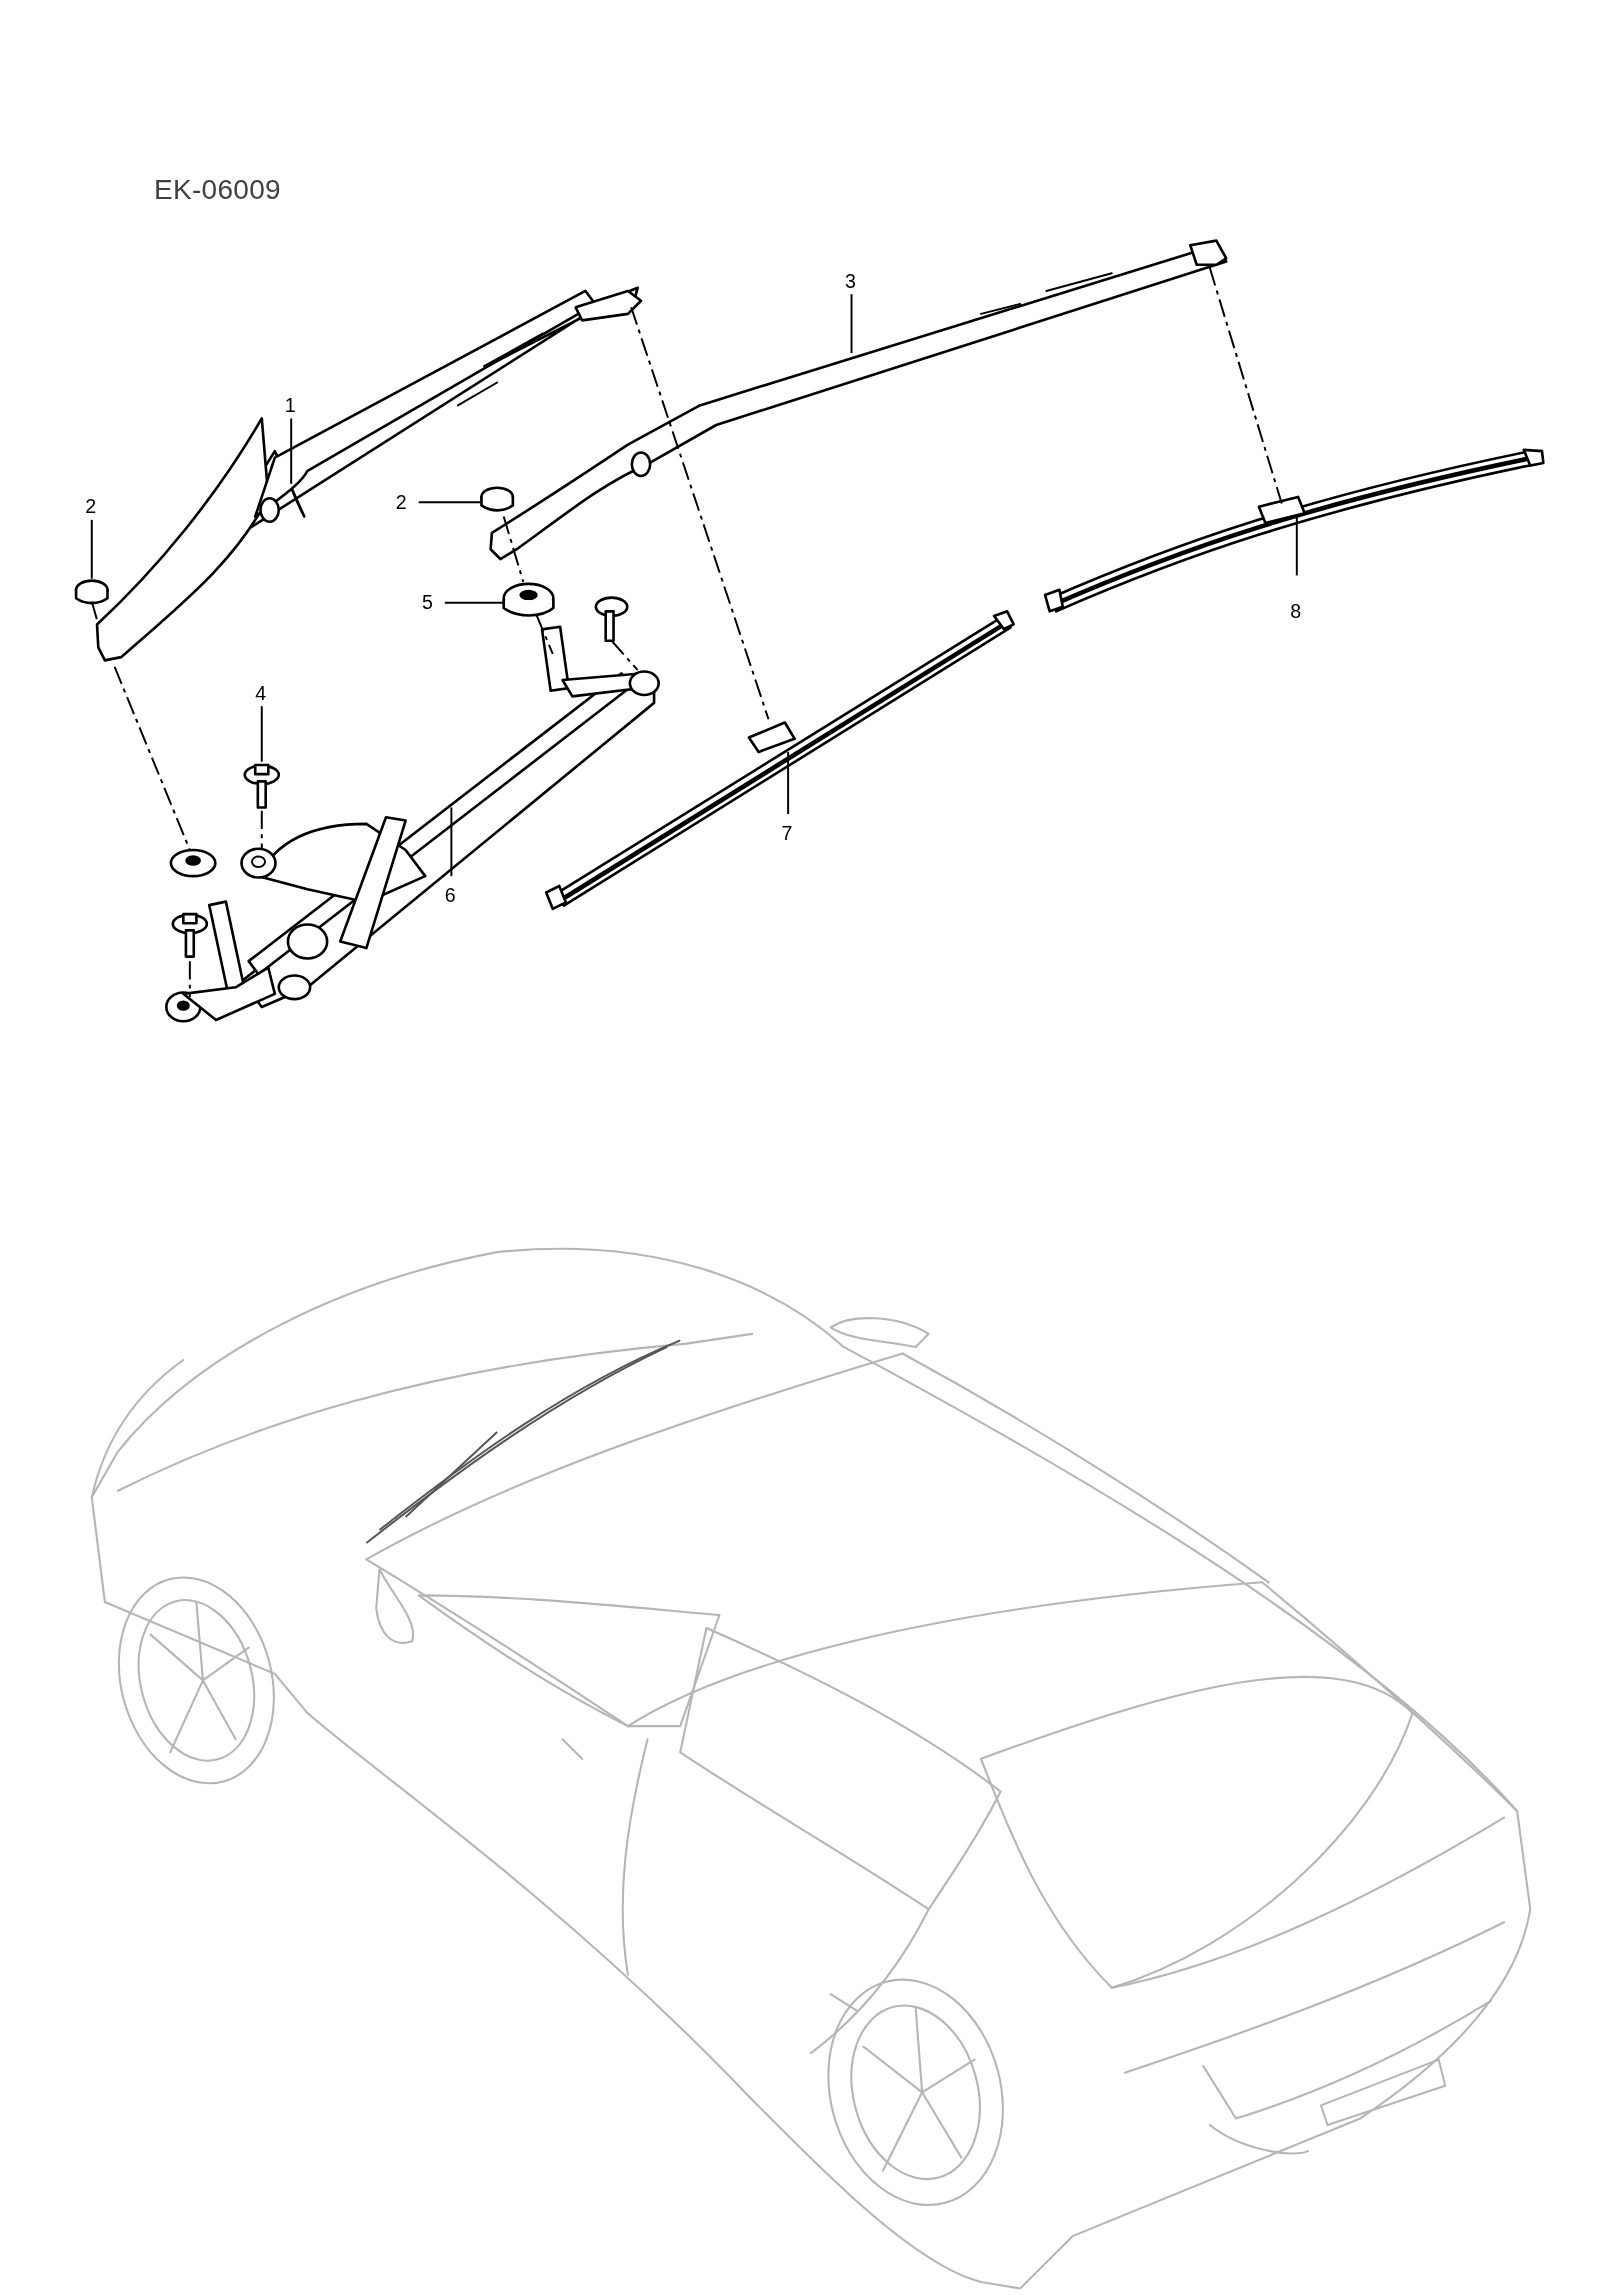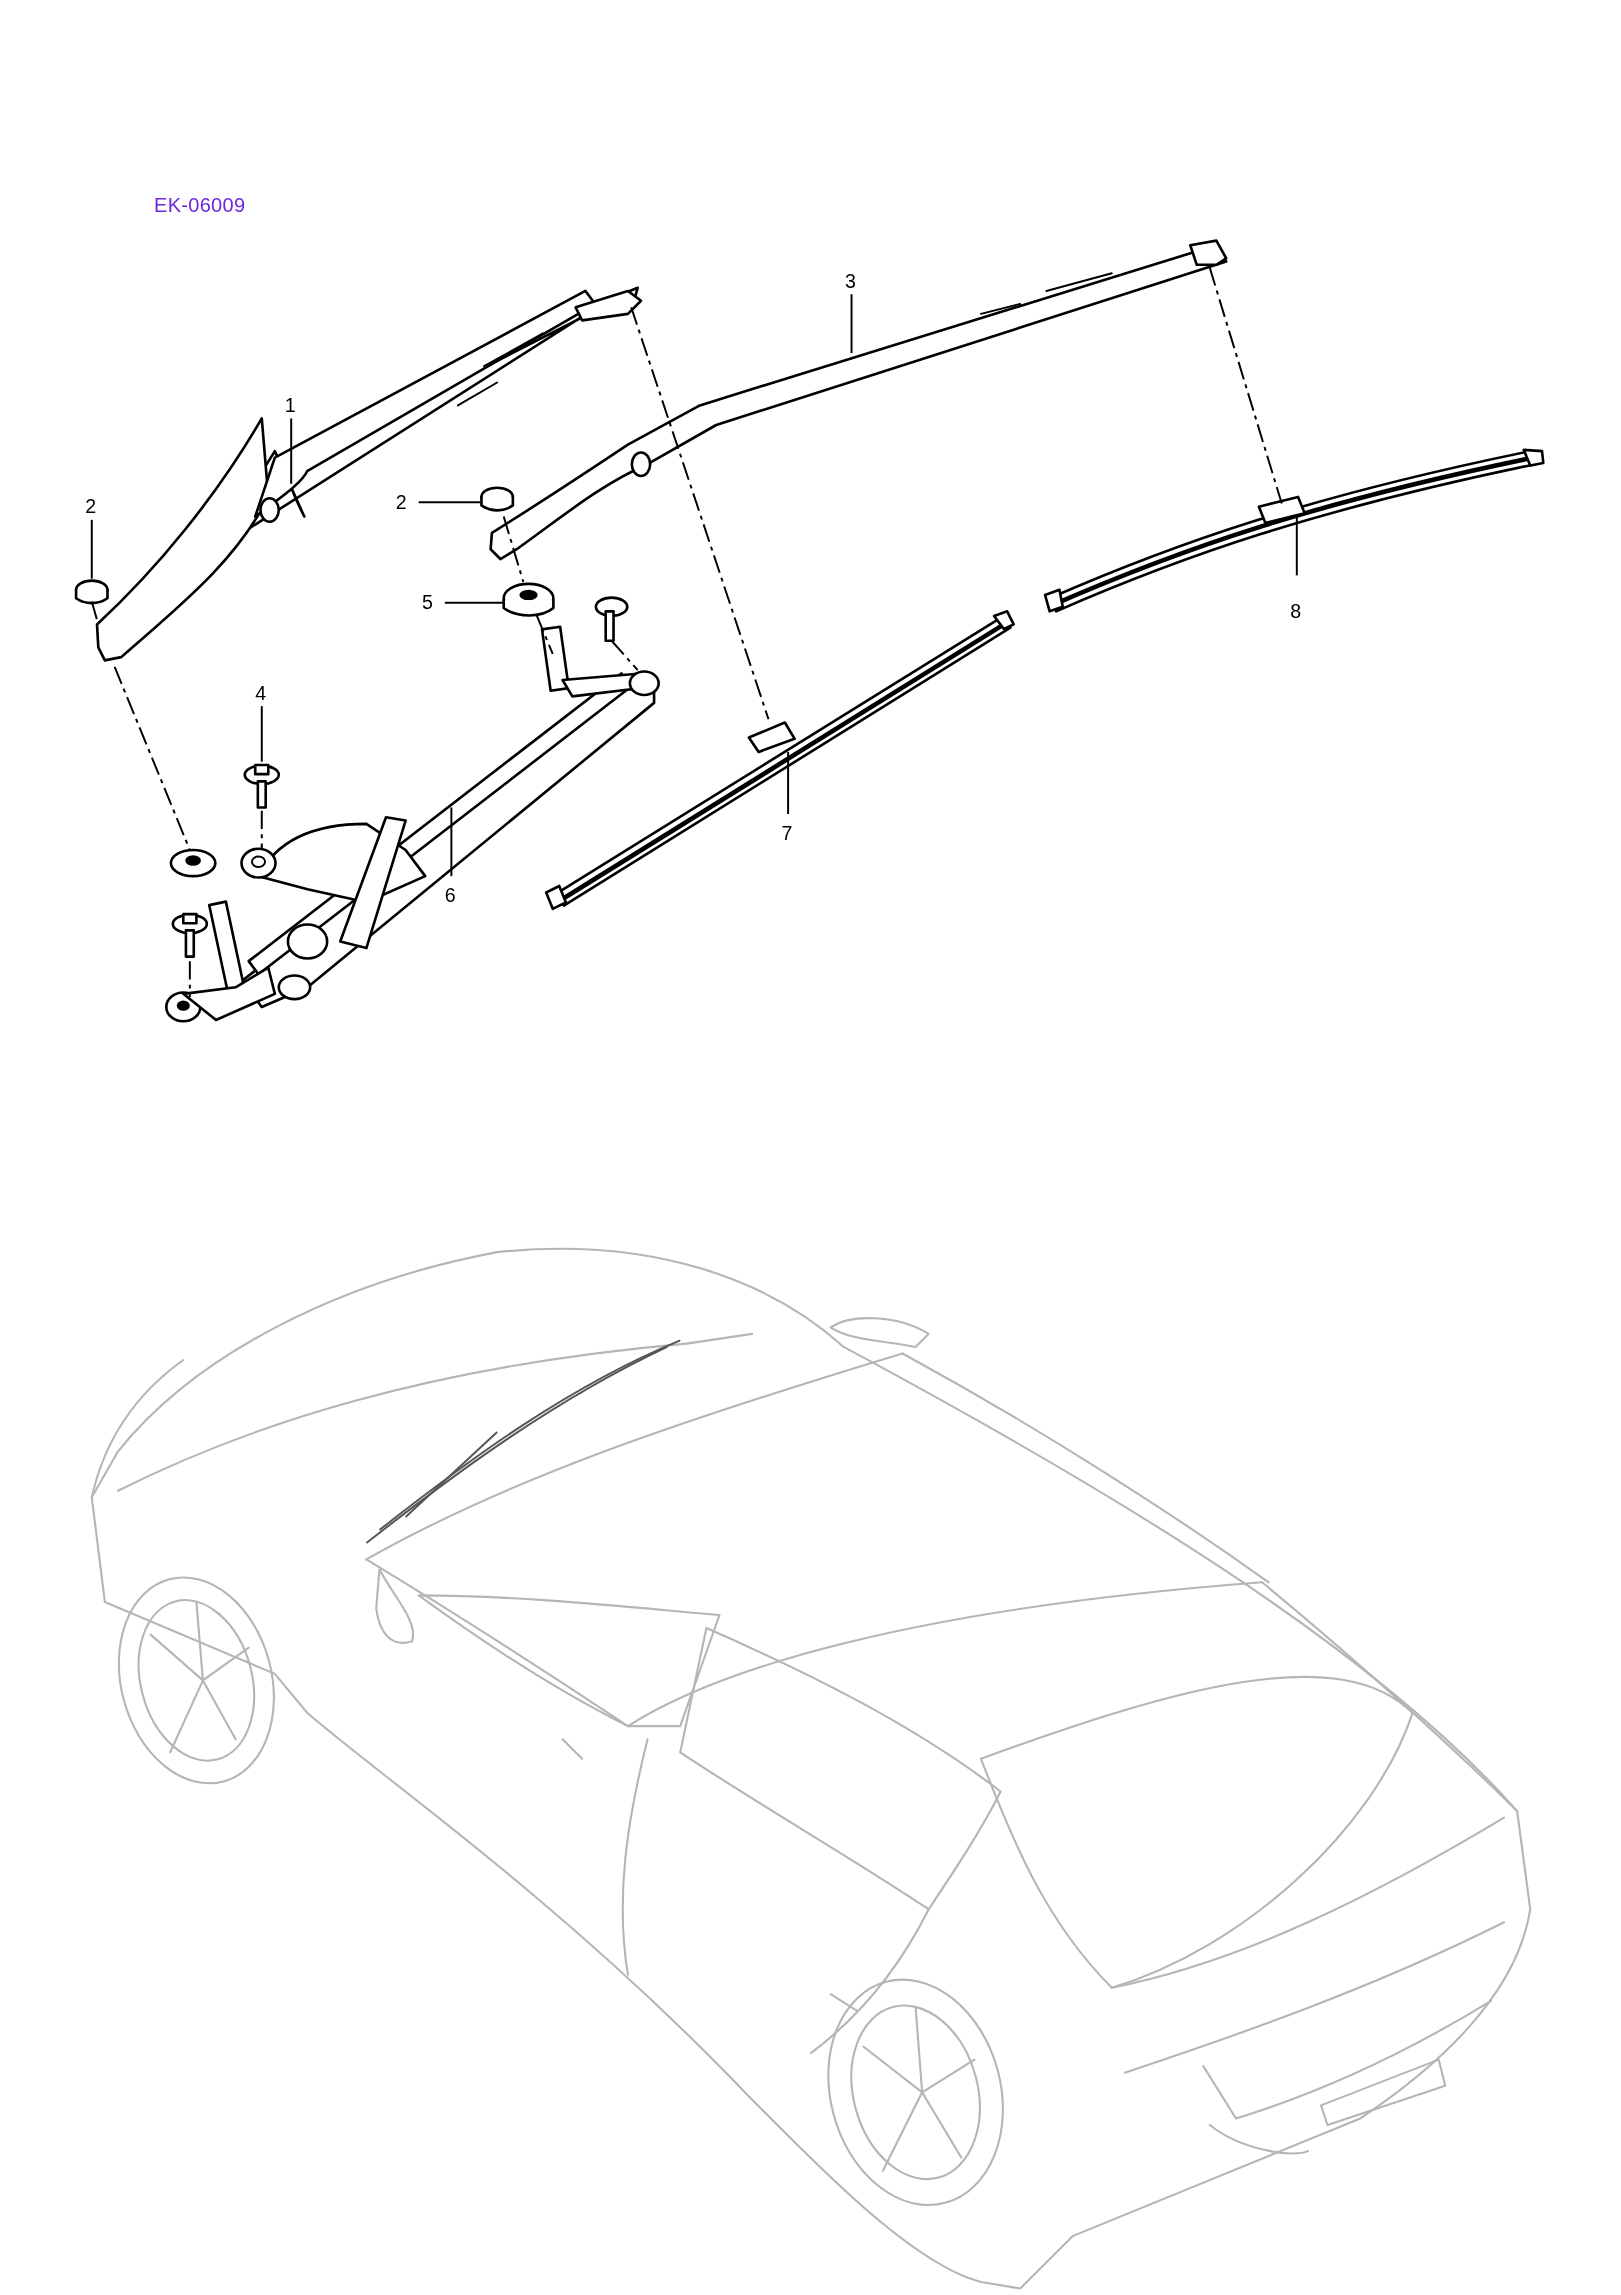--- a/index.html
+++ b/index.html
@@ -1,18 +1,18 @@
 <!DOCTYPE html>
 <html style="font-size:10.5px"><head>
 <meta charset="utf-8">
 <style>
   html, body { margin: 0; padding: 0; background: #ffffff; }
   body { width: 1622px; height: 2295px; position: relative; overflow: hidden; font-family: "Liberation Sans", sans-serif; }
   .page { position: absolute; left: 0; top: 0; width: 1622px; height: 2295px; background: #ffffff; }
-  .doc-code { position: absolute; left: 154px; top: 194px; font-size: 20px; color: #6d28d9; letter-spacing: 0.3px; }
+  .doc-code { position: absolute; left: 154px; top: 174px; font-size: 28px; color: #404040; letter-spacing: 0.3px; }
   svg { position: absolute; left: 0; top: 0; }
   .callout { font-family: "Liberation Sans", sans-serif; font-size: 30px; fill: #000; }
   .part { fill: #fff; stroke: #000; stroke-width: 4; stroke-linejoin: round; stroke-linecap: round; }
   .part-thin { fill: none; stroke: #000; stroke-width: 3; stroke-linecap: round; }
   .dash { fill: none; stroke: #000; stroke-width: 3; stroke-dasharray: 28 8 6 8; }
   .leader { stroke: #000; stroke-width: 3; }
   .car { fill: none; stroke: #b5b5b5; stroke-width: 3.2; stroke-linejoin: round; stroke-linecap: round; }
   .car-dark { fill: none; stroke: #555; stroke-width: 3; }
 </style>
 </head>

